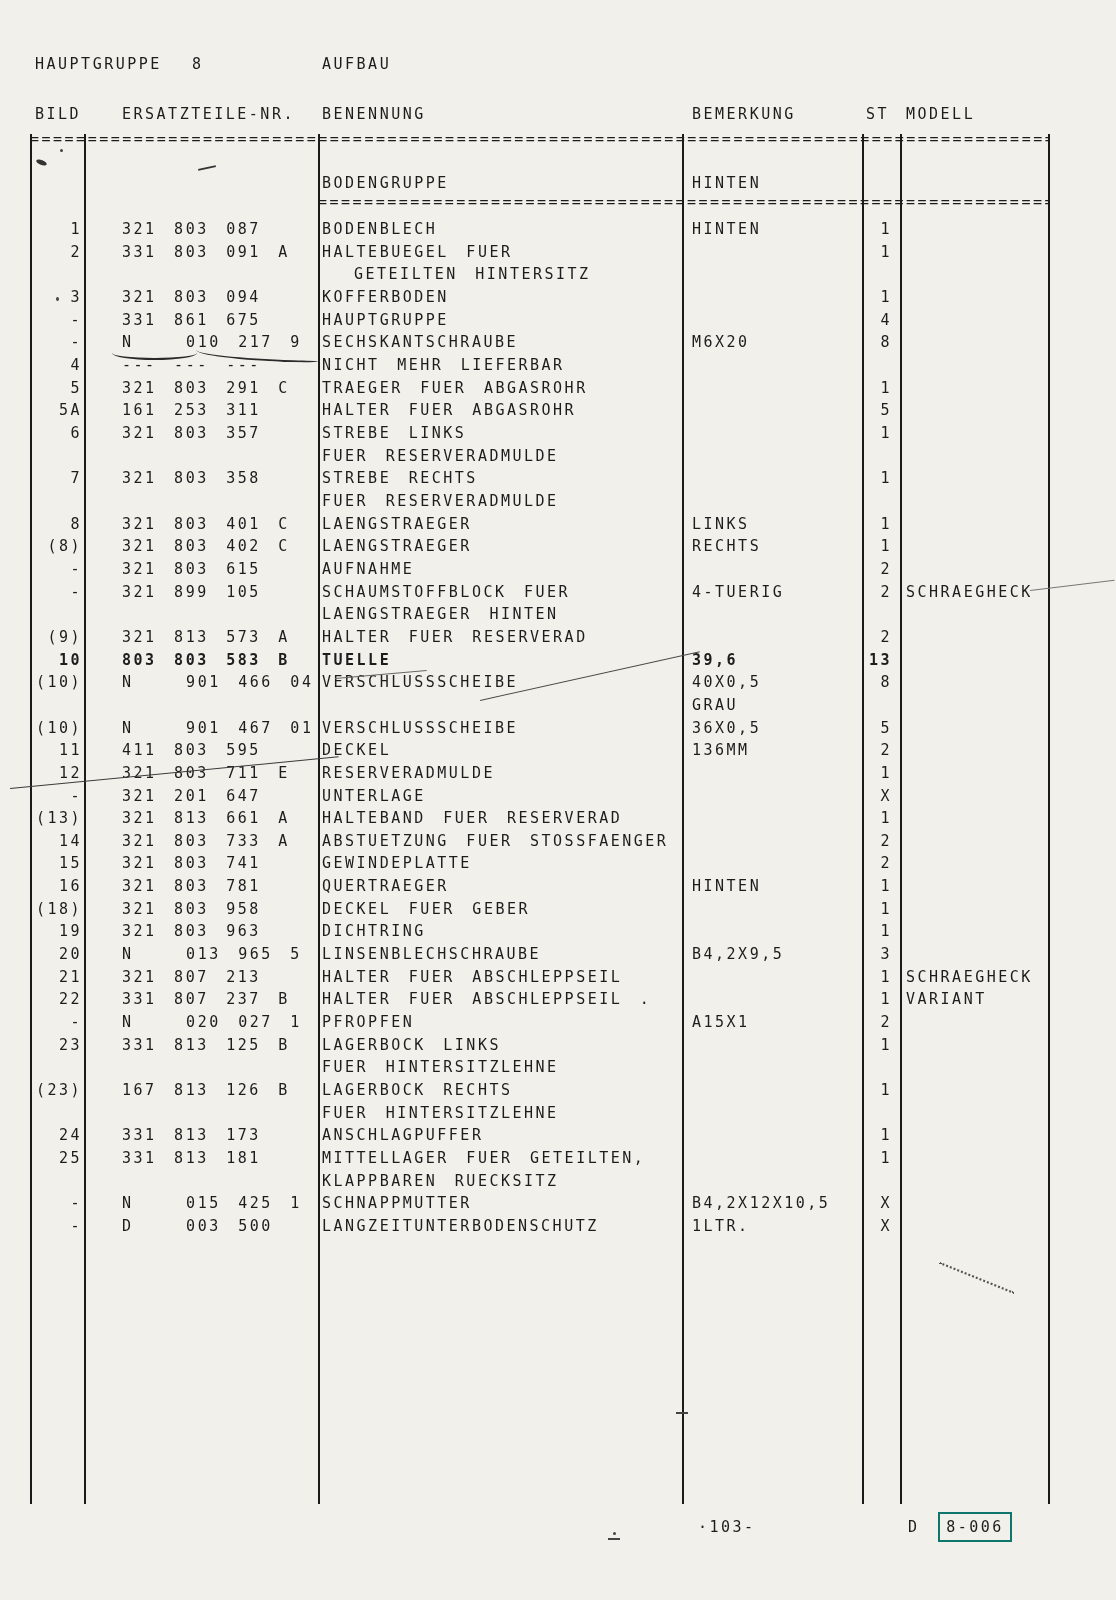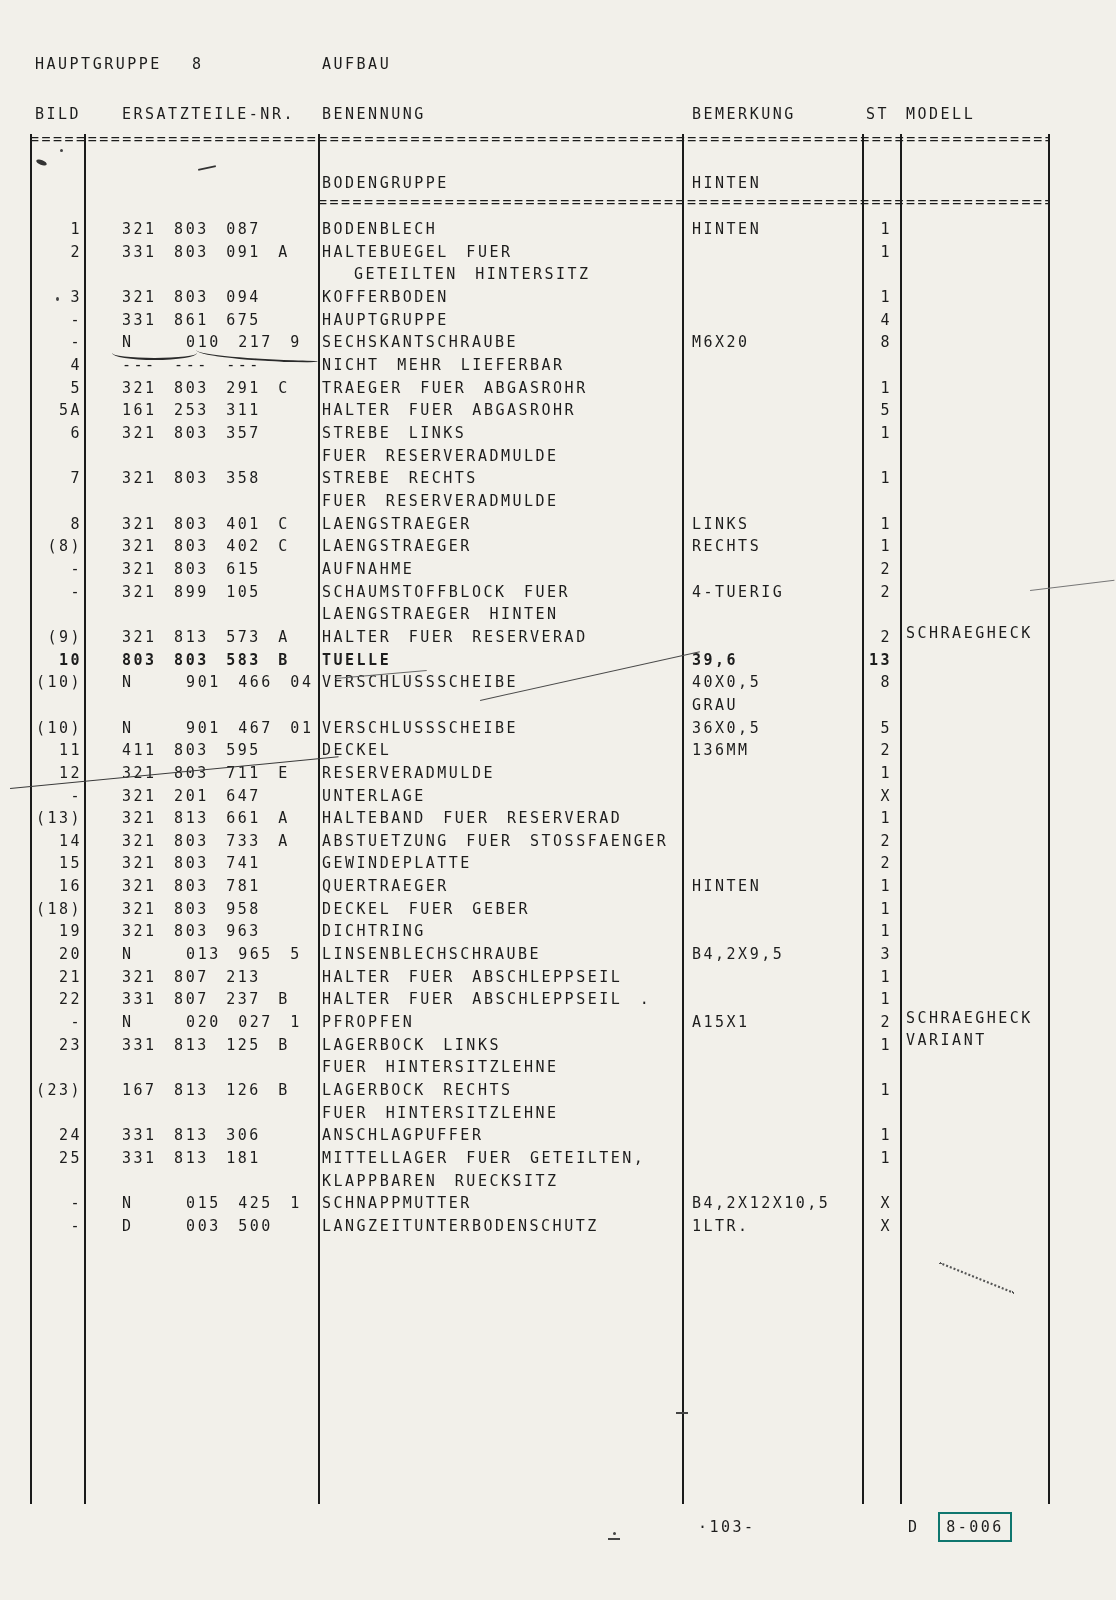--- a/index.html
+++ b/index.html
@@ -11,21 +11,21 @@
   .vline{position:absolute;top:134px;height:1370px;width:2px;background:#1b1b1b;}
   .sep{position:absolute;overflow:hidden;height:16px;font-size:15px;line-height:16px;
        letter-spacing:2.5px;white-space:pre;color:#1b1b1b;}
   .row{position:absolute;left:0;width:100%;height:22px;}
   .row .t{top:0;}
   .c-b{left:28px;width:54px;text-align:right;}
   .c-n{left:122px;}
   .c-d{left:322px;}
   .c-r{left:692px;}
   .c-s{left:856px;width:36px;text-align:right;}
-  .c-m{left:906px;margin-top:41px;}
+  .c-m{left:906px;}
   .codebox{position:absolute;left:938px;top:1512px;width:70px;height:26px;border:2px solid #0f766e;
            text-align:center;font-size:15px;line-height:26px;letter-spacing:2.5px;}
   
   .art{position:absolute;pointer-events:none;}
   .a-tilde{left:198px;top:167px;width:18px;height:2px;background:#333;transform:rotate(-12deg);}
   .a-blob{left:36px;top:160px;width:11px;height:5px;background:#333;border-radius:50%;transform:rotate(20deg);}
   .a-dot1{left:60px;top:149px;width:3px;height:3px;background:#444;border-radius:50%;}
   .a-dot2{left:56px;top:297px;width:3px;height:4px;background:#444;border-radius:50%;}
   .a-squig1{left:112px;top:346px;width:85px;height:12px;border-bottom:2px solid #2a2a2a;border-radius:0 0 50% 50%;}
   .a-squig2{left:196px;top:350px;width:122px;height:9px;border-bottom:2px solid #2a2a2a;border-radius:0 0 20% 80%;transform:rotate(2deg);}
@@ -297,21 +297,21 @@
         <div class="t c-b">(23)</div>
         <div class="t c-n">167 813 126 B</div>
         <div class="t c-d">LAGERBOCK RECHTS</div>
         <div class="t c-s">1</div>
       </div>
       <div class="row" style="top: 1104.74px;">
         <div class="t c-d">FUER HINTERSITZLEHNE</div>
       </div>
       <div class="row" style="top: 1127.4px;">
         <div class="t c-b">24</div>
-        <div class="t c-n">331 813 306</div>
+        <div class="t c-n">331 813 173</div>
         <div class="t c-d">ANSCHLAGPUFFER</div>
         <div class="t c-s">1</div>
       </div>
       <div class="row" style="top: 1150.06px;">
         <div class="t c-b">25</div>
         <div class="t c-n">331 813 181</div>
         <div class="t c-d">MITTELLAGER FUER GETEILTEN,</div>
         <div class="t c-s">1</div>
       </div>
       <div class="row" style="top: 1172.72px;">

